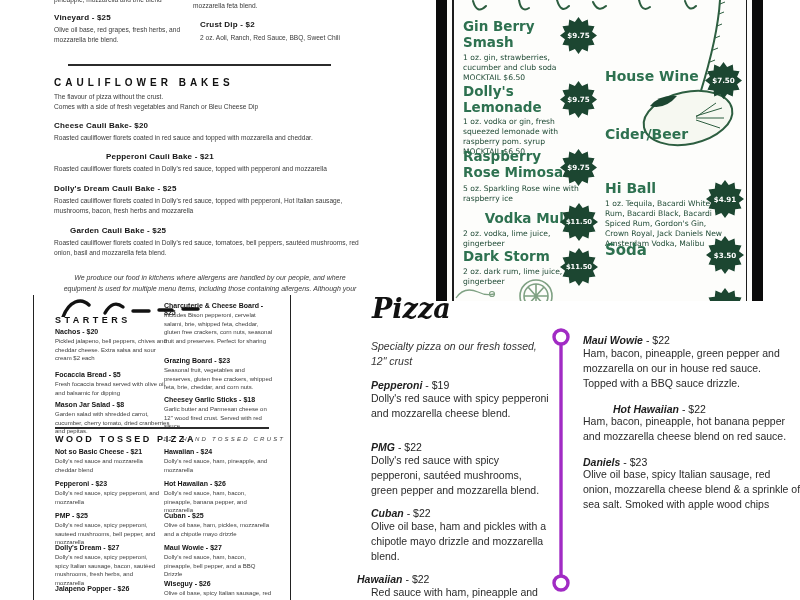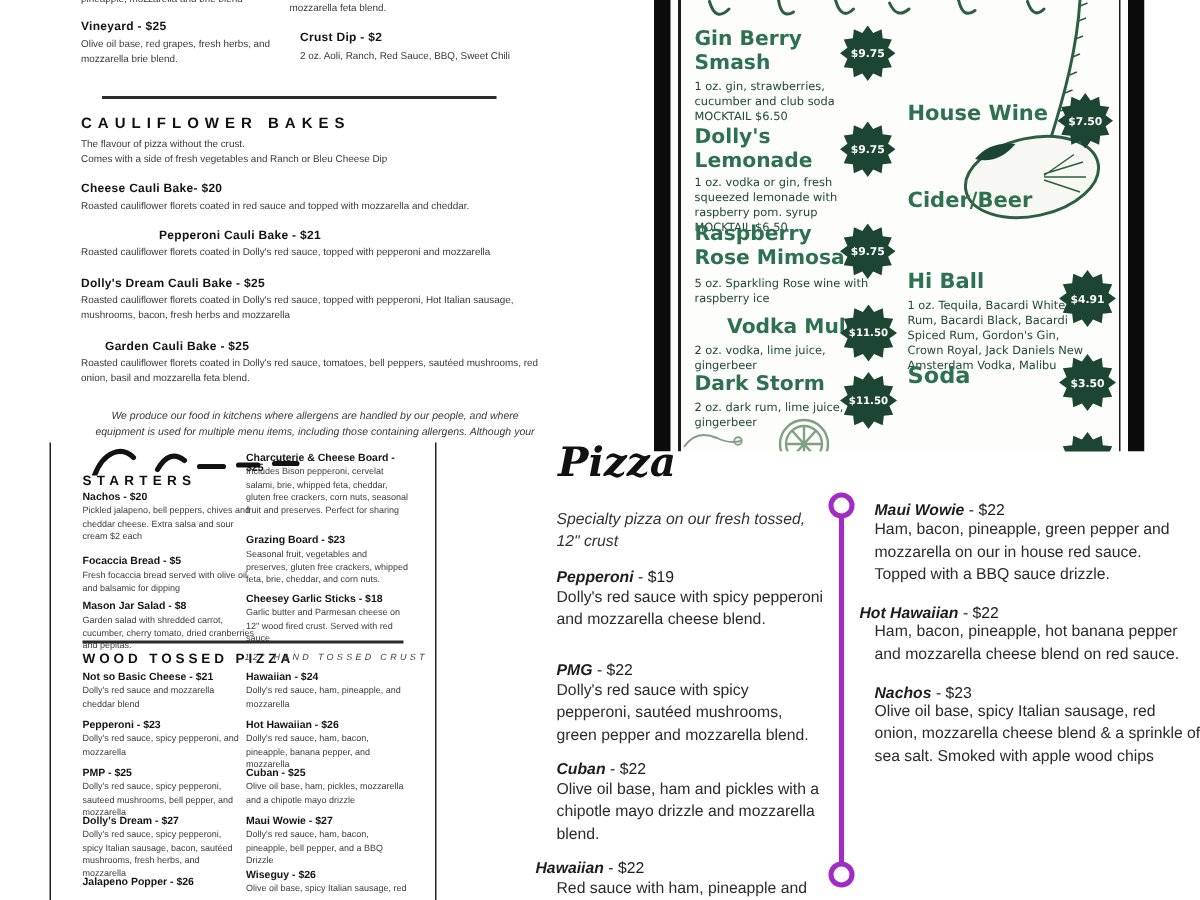--- a/index.html
+++ b/index.html
@@ -235,16 +235,16 @@
 <svg class="abs" style="left:548px;top:326px;" width="26" height="268" viewBox="0 0 26 268">
   <g stroke="#a12bc4" stroke-width="3.4" fill="none">
     <circle cx="13" cy="11" r="7"></circle>
     <line x1="13" y1="18" x2="13" y2="250"></line>
     <circle cx="13" cy="257" r="7"></circle>
   </g>
 </svg>
 
 <div class="abs" style="left:583px;top:330px;"><span class="pz-name">Maui Wowie</span><span class="pz-price">- $22</span></div>
 <div class="abs pz-desc" style="left:583px;top:346px;width:215px;">Ham, bacon, pineapple, green pepper and mozzarella on our in house red sauce. Topped with a BBQ sauce drizzle.</div>
-<div class="abs" style="left:573px;top:399px;"><span class="pz-name">Hot Hawaiian</span><span class="pz-price">- $22</span></div>
+<div class="abs" style="left:613px;top:399px;"><span class="pz-name">Hot Hawaiian</span><span class="pz-price">- $22</span></div>
 <div class="abs pz-desc" style="left:583px;top:414px;width:218px;">Ham, bacon, pineapple, hot banana pepper and mozzarella cheese blend on red sauce.</div>
-<div class="abs" style="left:583px;top:452px;"><span class="pz-name">Nachos</span><span class="pz-price">- $23</span></div>
+<div class="abs" style="left:583px;top:452px;"><span class="pz-name">Daniels</span><span class="pz-price">- $23</span></div>
 <div class="abs pz-desc" style="left:583px;top:467px;width:218px;">Olive oil base, spicy Italian sausage, red onion, mozzarella cheese blend &amp; a sprinkle of sea salt. Smoked with apple wood chips</div>
 
 </body></html>

